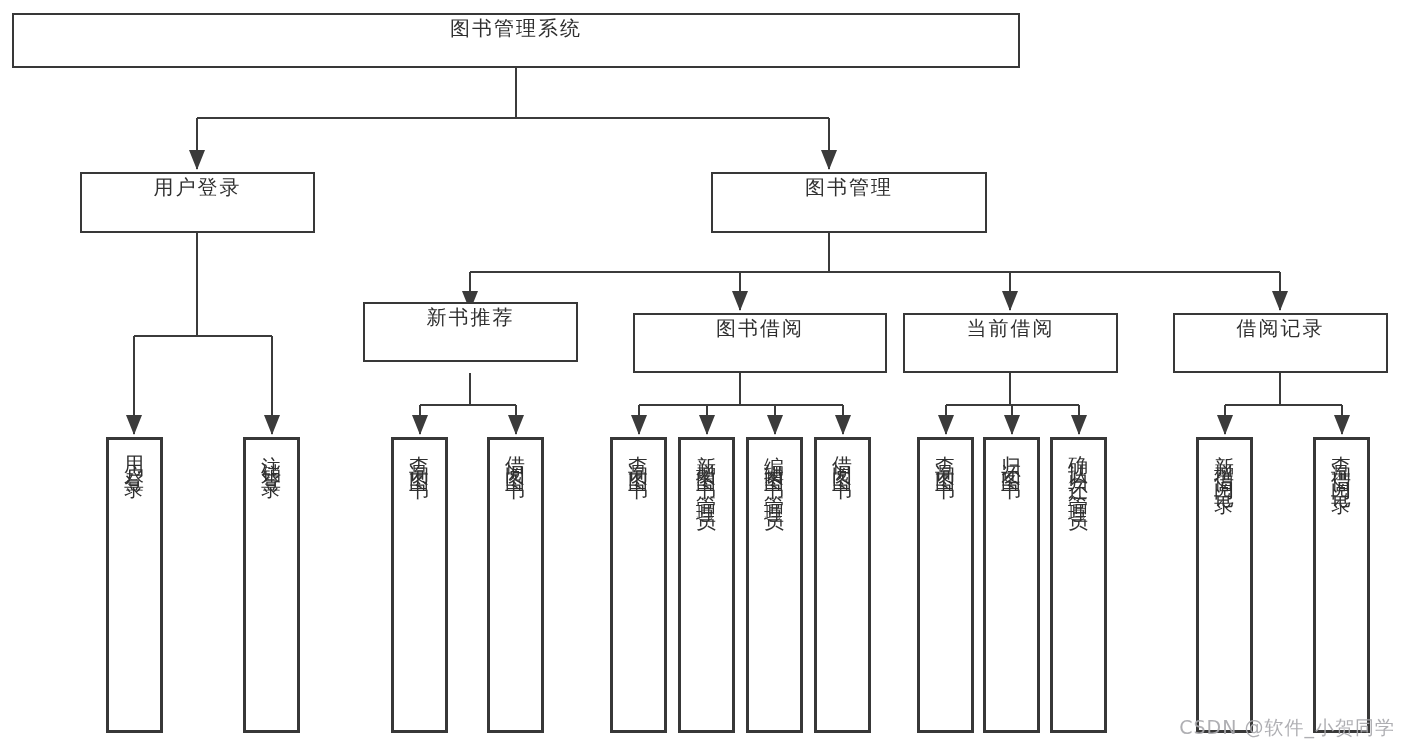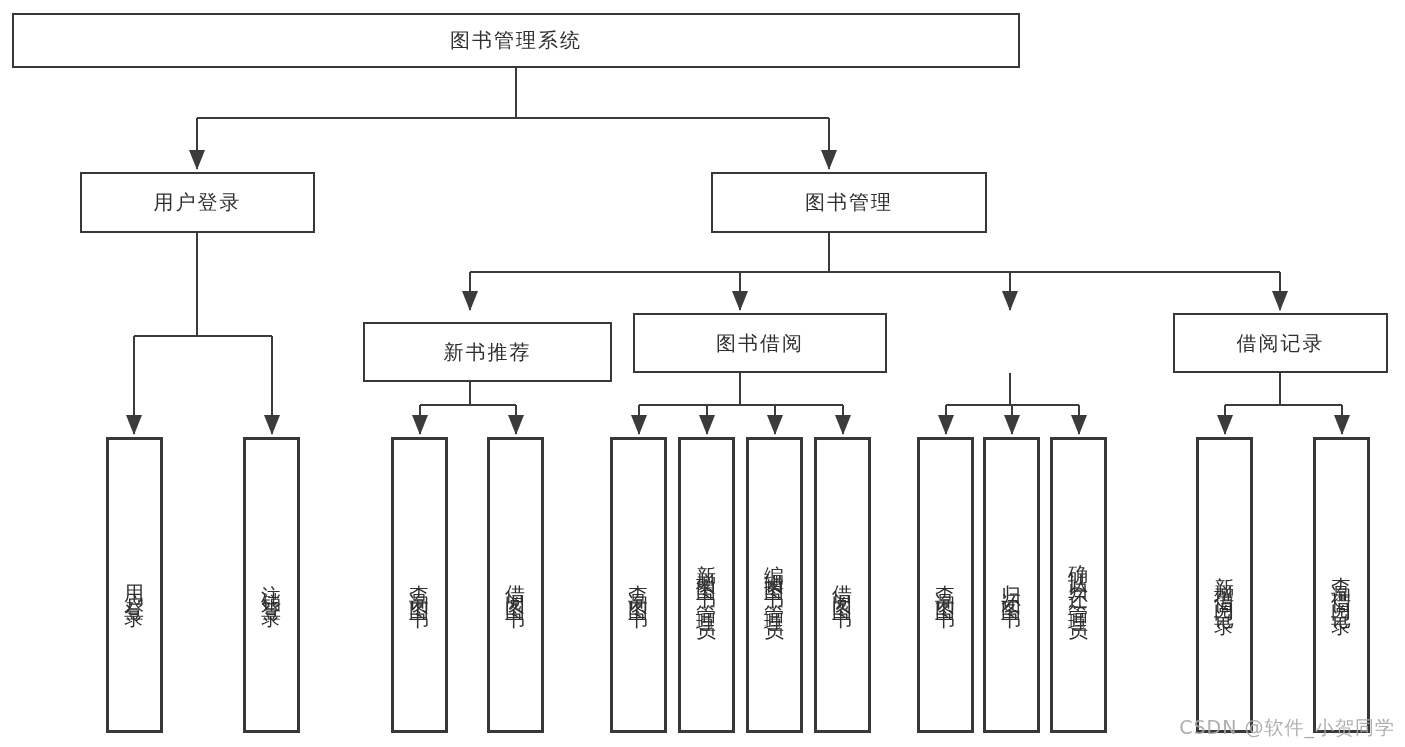--- a/index.html
+++ b/index.html
@@ -10,21 +10,21 @@
     font-family:"DejaVu Sans","Liberation Sans",sans-serif;
     overflow:hidden;
   }
   .connectors{position:absolute;left:0;top:0;width:1405px;height:747px;pointer-events:none;}
   .connectors line{stroke:#3b3b3b;stroke-width:2;}
   .node{
     position:absolute;
     box-sizing:border-box;
     background:#ffffff;
     border:2px solid #383838;
-    display:flex;align-items:center;justify-content:center;
+    display:flex;align-items:flex-start;justify-content:center;
     color:#2f2f2f;
   }
   .node.h span{
     font-size:20px;letter-spacing:2px;white-space:nowrap;
   }
   .node.v{border-width:3px;}
   .node.v span{
     writing-mode:vertical-rl;
     text-orientation:mixed;
     font-size:20px;
@@ -114,25 +114,28 @@
     <span>图书管理系统</span>
   </div>
 
   <div class="node h" style="left:80px;top:172px;width:235px;height:61px">
     <span>用户登录</span>
   </div>
   <div class="node h" style="left:711px;top:172px;width:276px;height:61px">
     <span>图书管理</span>
   </div>
 
-  <div class="node h" style="left:363px;top:322px;width:249px;height:60px">
+  <div class="node h" style="left:363px;top:302px;width:215px;height:60px">
     <span>新书推荐</span>
   </div>
   <div class="node h" style="left:633px;top:313px;width:254px;height:60px">
     <span>图书借阅</span>
+  </div>
+  <div class="node h" style="left:903px;top:313px;width:215px;height:60px">
+    <span>当前借阅</span>
   </div>
   <div class="node h" style="left:1173px;top:313px;width:215px;height:60px">
     <span>借阅记录</span>
   </div>
 
   <div class="node v" style="left:106px;top:437px;width:57px;height:296px">
     <span>用户登录</span>
   </div>
   <div class="node v" style="left:243px;top:437px;width:57px;height:296px">
     <span>注销登录</span>

